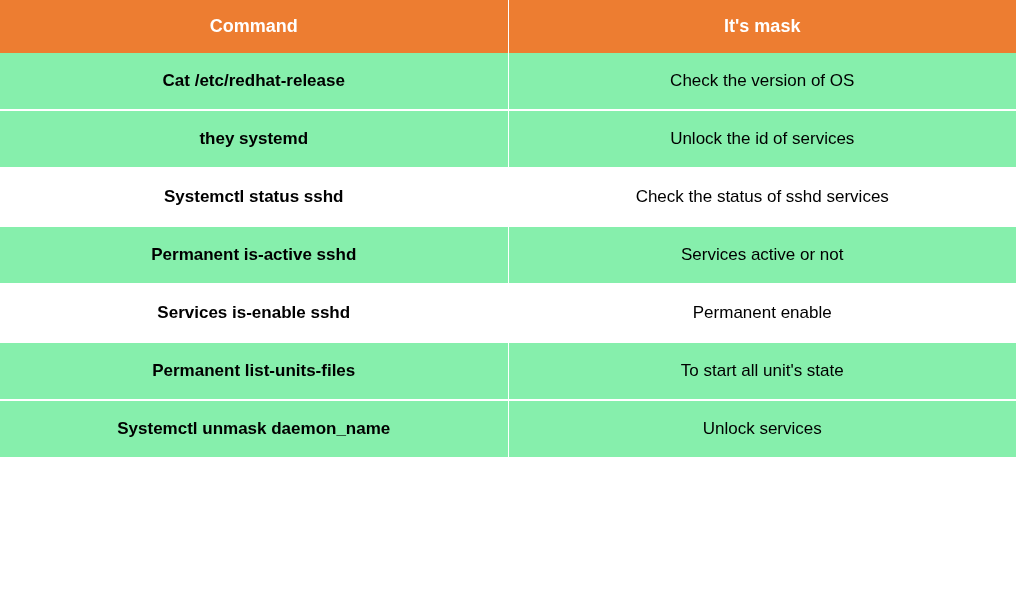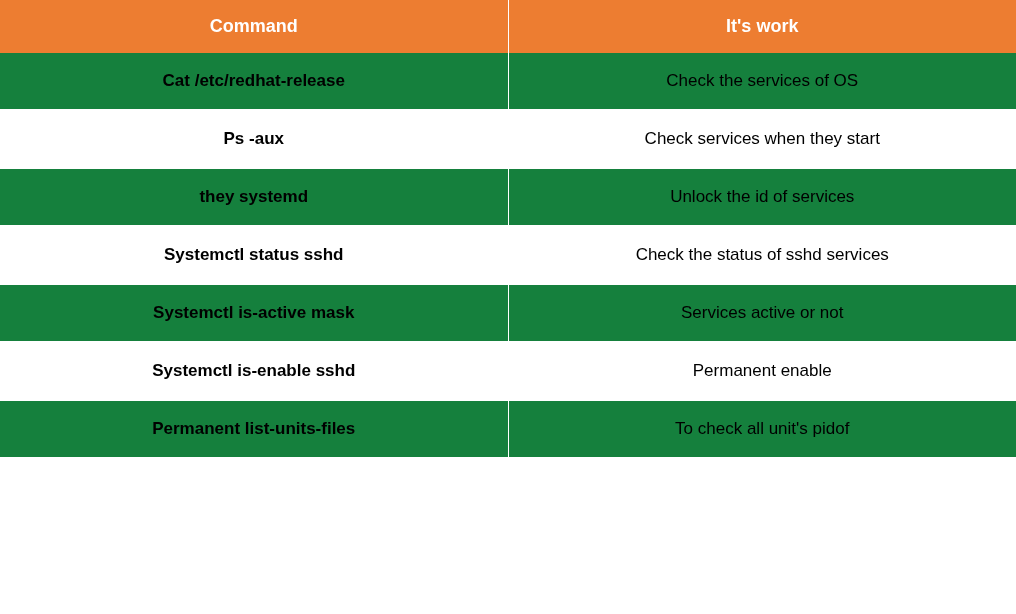--- a/index.html
+++ b/index.html
@@ -30,21 +30,21 @@
       width: 50%;
       border-right: 1px solid white;
     }
     .header-cell:last-child {
       border-right: none;
     }
     .data-row {
       border-bottom: 2px solid white;
     }
     .data-row.odd {
-      background-color: #15803d;
+      background-color: #86efac;
     }
     .data-row.even {
       background-color: white;
     }
     .data-cell {
       text-align: center;
       padding: 18px 8px;
       width: 50%;
       font-size: 17px;
       color: #000;
@@ -61,46 +61,46 @@
       font-weight: normal;
     }
   </style>
 </head>
 <body>
 
 <table class="table">
   <thead>
     <tr class="header-row">
       <th class="header-cell">Command</th>
-      <th class="header-cell">It's work</th>
+      <th class="header-cell">It's mask</th>
     </tr>
   </thead>
   <tbody>
     <tr class="data-row odd">
       <td class="data-cell command">Cat /etc/redhat-release</td>
-      <td class="data-cell work">Check the services of OS</td>
-    </tr>
-    <tr class="data-row even">
-      <td class="data-cell command">Ps -aux</td>
-      <td class="data-cell work">Check services when they start</td>
+      <td class="data-cell work">Check the version of OS</td>
     </tr>
     <tr class="data-row odd">
       <td class="data-cell command">they systemd</td>
       <td class="data-cell work">Unlock the id of services</td>
     </tr>
     <tr class="data-row even">
       <td class="data-cell command">Systemctl status sshd</td>
       <td class="data-cell work">Check the status of sshd services</td>
     </tr>
     <tr class="data-row odd">
-      <td class="data-cell command">Systemctl is-active mask</td>
+      <td class="data-cell command">Permanent is-active sshd</td>
       <td class="data-cell work">Services active or not</td>
     </tr>
     <tr class="data-row even">
-      <td class="data-cell command">Systemctl is-enable sshd</td>
+      <td class="data-cell command">Services is-enable sshd</td>
       <td class="data-cell work">Permanent enable</td>
     </tr>
     <tr class="data-row odd">
       <td class="data-cell command">Permanent list-units-files</td>
-      <td class="data-cell work">To check all unit's pidof</td>
+      <td class="data-cell work">To start all unit's state</td>
+    </tr>
+    <tr class="data-row odd">
+      <td class="data-cell command">Systemctl unmask daemon_name</td>
+      <td class="data-cell work">Unlock services</td>
     </tr>
   </tbody>
 </table>
 
 </body></html>

